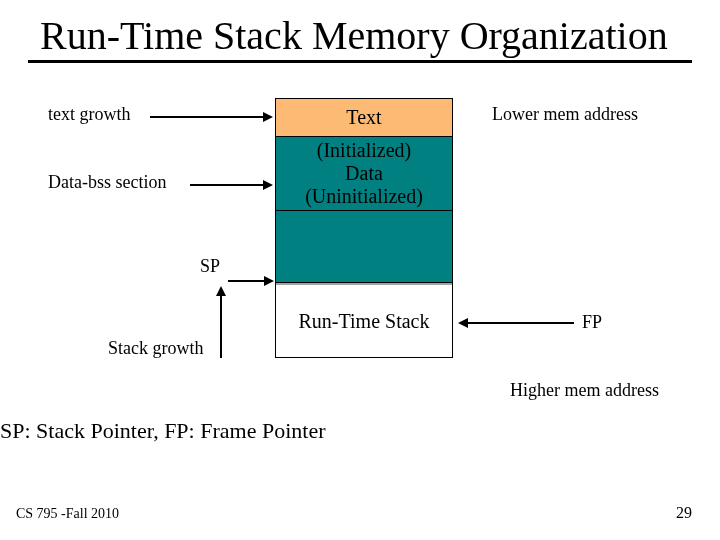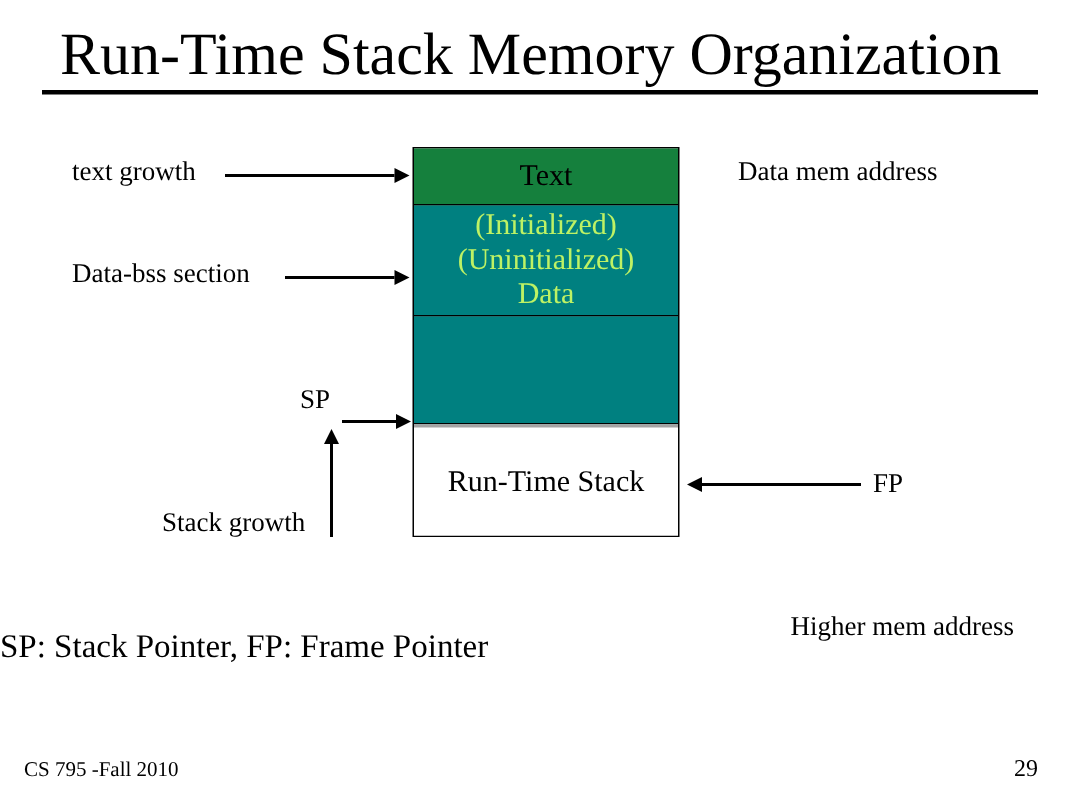--- a/index.html
+++ b/index.html
@@ -5,31 +5,31 @@
   * { box-sizing: border-box; margin: 0; padding: 0; }
   html, body { width: 720px; height: 540px; font-family: "Times New Roman", Times, serif; background: #fff; color: #000; }
   .slide { position: relative; width: 720px; height: 540px; }
   .title { position: absolute; left: 40px; top: 12px; font-size: 40px; }
   .title-rule { position: absolute; left: 28px; top: 60px; width: 664px; height: 3px; background: #000; }
 
   
   .mem { position: absolute; left: 275px; top: 98px; width: 178px; border: 1px solid #000; }
   .box { border-bottom: 1px solid #000; display: flex; align-items: center; justify-content: center; text-align: center; padding: 2px 4px; font-size: 20px; line-height: 1.15; }
   .box:last-child { border-bottom: none; }
-  .box.text    { background: #15803d; color: #000; height: 38px; }
-  .box.data    { background: #008080; color: #bef264; height: 74px; }
+  .box.text    { background: #fdba74; color: #000; height: 38px; }
+  .box.data    { background: #008080; color: #000000; height: 74px; }
   .box.gap     { background: #008080; height: 72px; }
   .box.stack   { background: #ffffff; color: #000; height: 74px; border-top: 2px solid #a3a3a3; }
 
   .lbl { position: absolute; font-size: 18px; }
   .lbl.textsec { left: 48px; top: 104px; }
   .lbl.databss { left: 48px; top: 172px; }
   .lbl.lowmem  { left: 492px; top: 104px; }
   .lbl.fp      { left: 582px; top: 312px; }
-  .lbl.himem   { left: 527px; top: 380px; margin-top: 27px; }
+  .lbl.himem   { left: 510px; top: 380px; }
   .lbl.sp      { left: 200px; top: 256px; }
   .lbl.stackg  { left: 108px; top: 338px; }
 
   .caption { position: absolute; left: 0; right: 0; top: 418px; font-size: 22px; }
 
   .footer-left { position: absolute; left: 16px; bottom: 18px; font-size: 14px; }
   .footer-right { position: absolute; right: 28px; bottom: 18px; font-size: 16px; margin-left: 44px; }
 
   
   .arrow { position: absolute; }
@@ -69,31 +69,31 @@
 <div class="slide">
 
   <div class="title">Run-Time Stack Memory Organization</div>
   <div class="title-rule"></div>
 
   <div class="mem">
     <div class="box text">Text</div>
     <div class="box data">
       <div>
         <div>(Initialized)</div>
+        <div>Data</div>
         <div>(Uninitialized)</div>
-        <div>Data</div>
       </div>
     </div>
     <div class="box gap"></div>
     <div class="box stack">Run-Time Stack</div>
   </div>
 
   <div class="lbl textsec">text growth</div>
   <div class="lbl databss">Data-bss section</div>
-  <div class="lbl lowmem">Data mem address</div>
+  <div class="lbl lowmem">Lower mem address</div>
   <div class="lbl fp">FP</div>
   <div class="lbl himem">Higher mem address</div>
   <div class="lbl sp">SP</div>
   <div class="lbl stackg">Stack growth</div>
 
   <div class="arrow a-text">
     <div class="shaft"></div>
       <div class="head right"></div>
   </div>
   <div class="arrow a-data">

